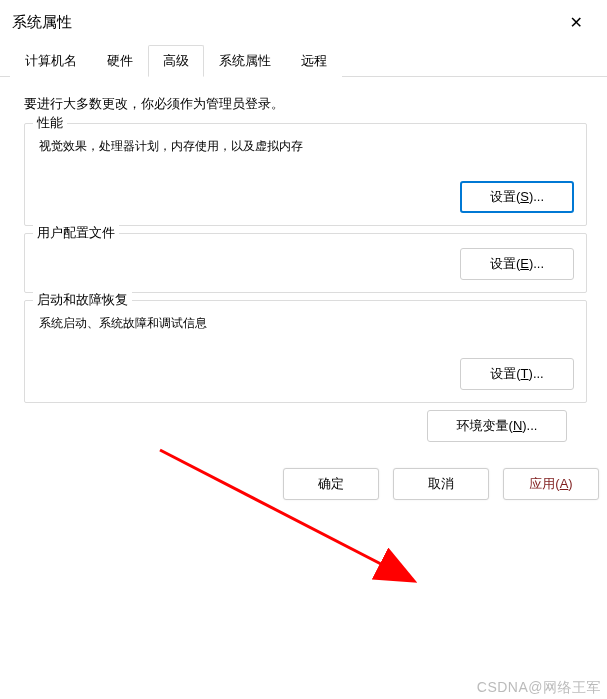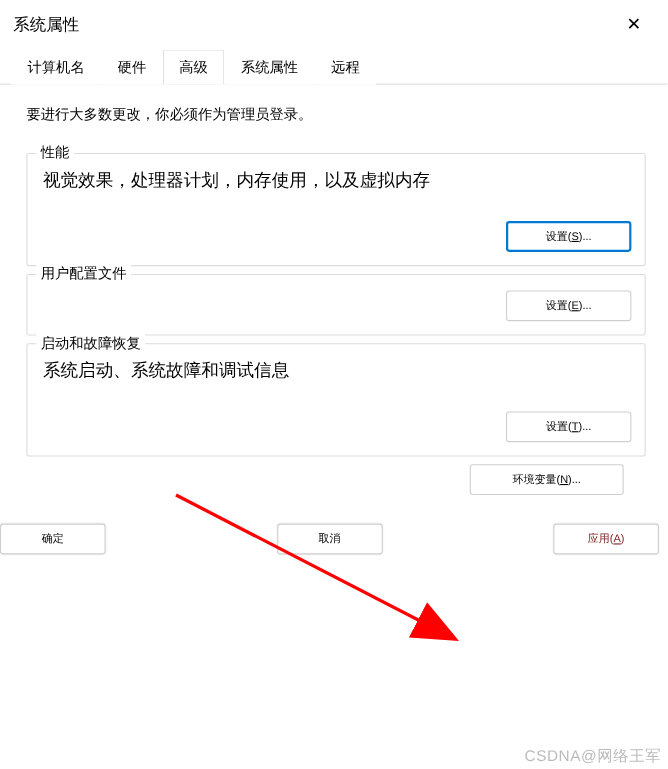--- a/index.html
+++ b/index.html
@@ -45,59 +45,59 @@
       top: 1px;
     }
     .tab.active {
       border: 1px solid #dcdcdc;
       border-bottom: 1px solid #ffffff;
       border-radius: 2px 2px 0 0;
     }
     .panel {
       padding: 18px 20px 4px 24px;
     }
-    .intro { font-size: 13px; margin-bottom: 26px; }
+    .intro { font-size: 13px; margin-bottom: 10px; }
     .group {
       border: 1px solid #dcdcdc;
       border-radius: 2px;
       position: relative;
       padding: 14px 12px 12px 14px;
       margin-bottom: 7px;
     }
     .group-title {
       position: absolute;
       top: -10px;
       left: 8px;
       background: #ffffff;
       padding: 0 4px;
       font-size: 13px;
     }
-    .group-desc { font-size: 16px; margin-bottom: 26px; font-family: Liberation Serif, serif; }
+    .group-desc { font-size: 12px; margin-bottom: 26px; font-family: Liberation Serif, serif; }
     .btn-row { text-align: right; }
     .btn {
       display: inline-block;
       min-width: 114px;
       padding: 6px 12px;
       text-align: center;
       background: #ffffff;
       border: 1px solid #cfcfcf;
       border-radius: 3px;
-      font-size: 10px;
+      font-size: 13px;
       cursor: default;
       font-family: inherit;
     }
     .btn.focused {
       border: 2px solid #0078d4;
       padding: 5px 11px;
     }
     .env-row { text-align: right; padding-right: 20px; margin-top: 6px; margin-bottom: 22px; }
     .env-row .btn { min-width: 140px; }
     .bottom-row {
       display: flex;
-      justify-content: space-between;
+      justify-content: flex-end;
       gap: 14px;
       padding-right: 8px;
     }
     .bottom-row .btn {
       min-width: 96px;
       box-shadow: 0 0 2px rgba(0,0,0,0.08);
     }
     .bottom-row .btn.disabled { color: #7f1d1d; }
     .u { text-decoration: underline; }
     .arrow-svg {

